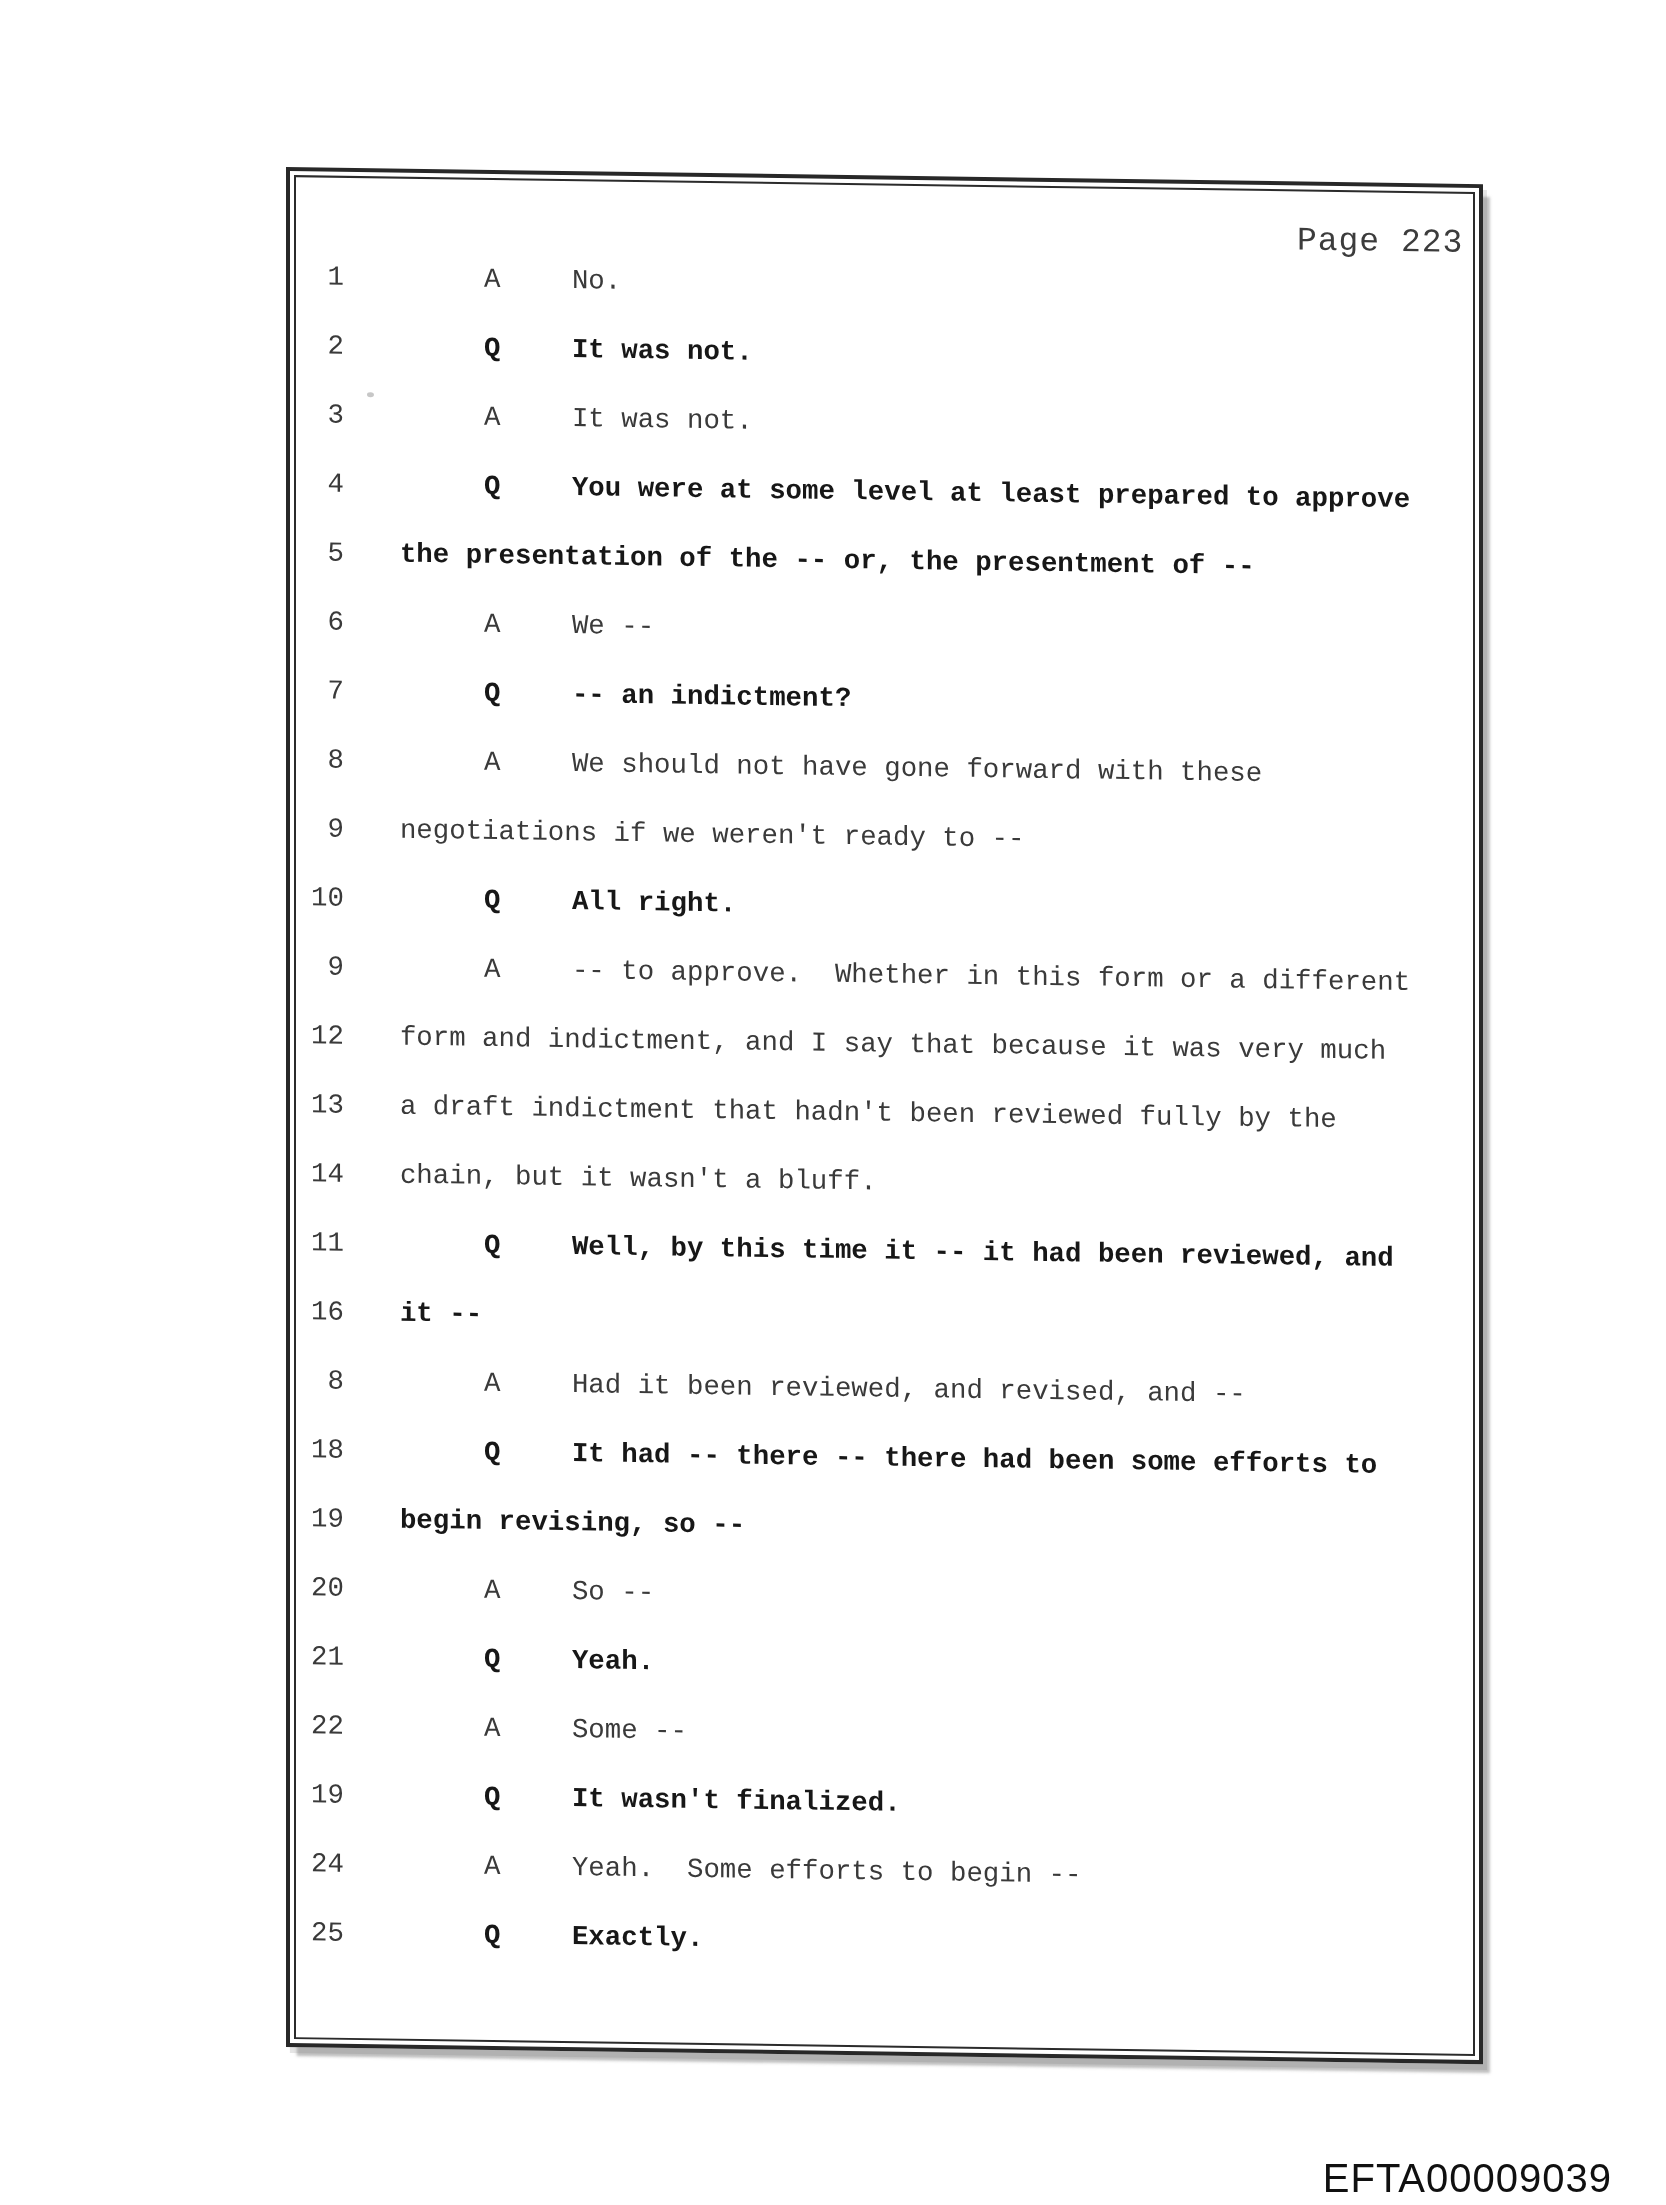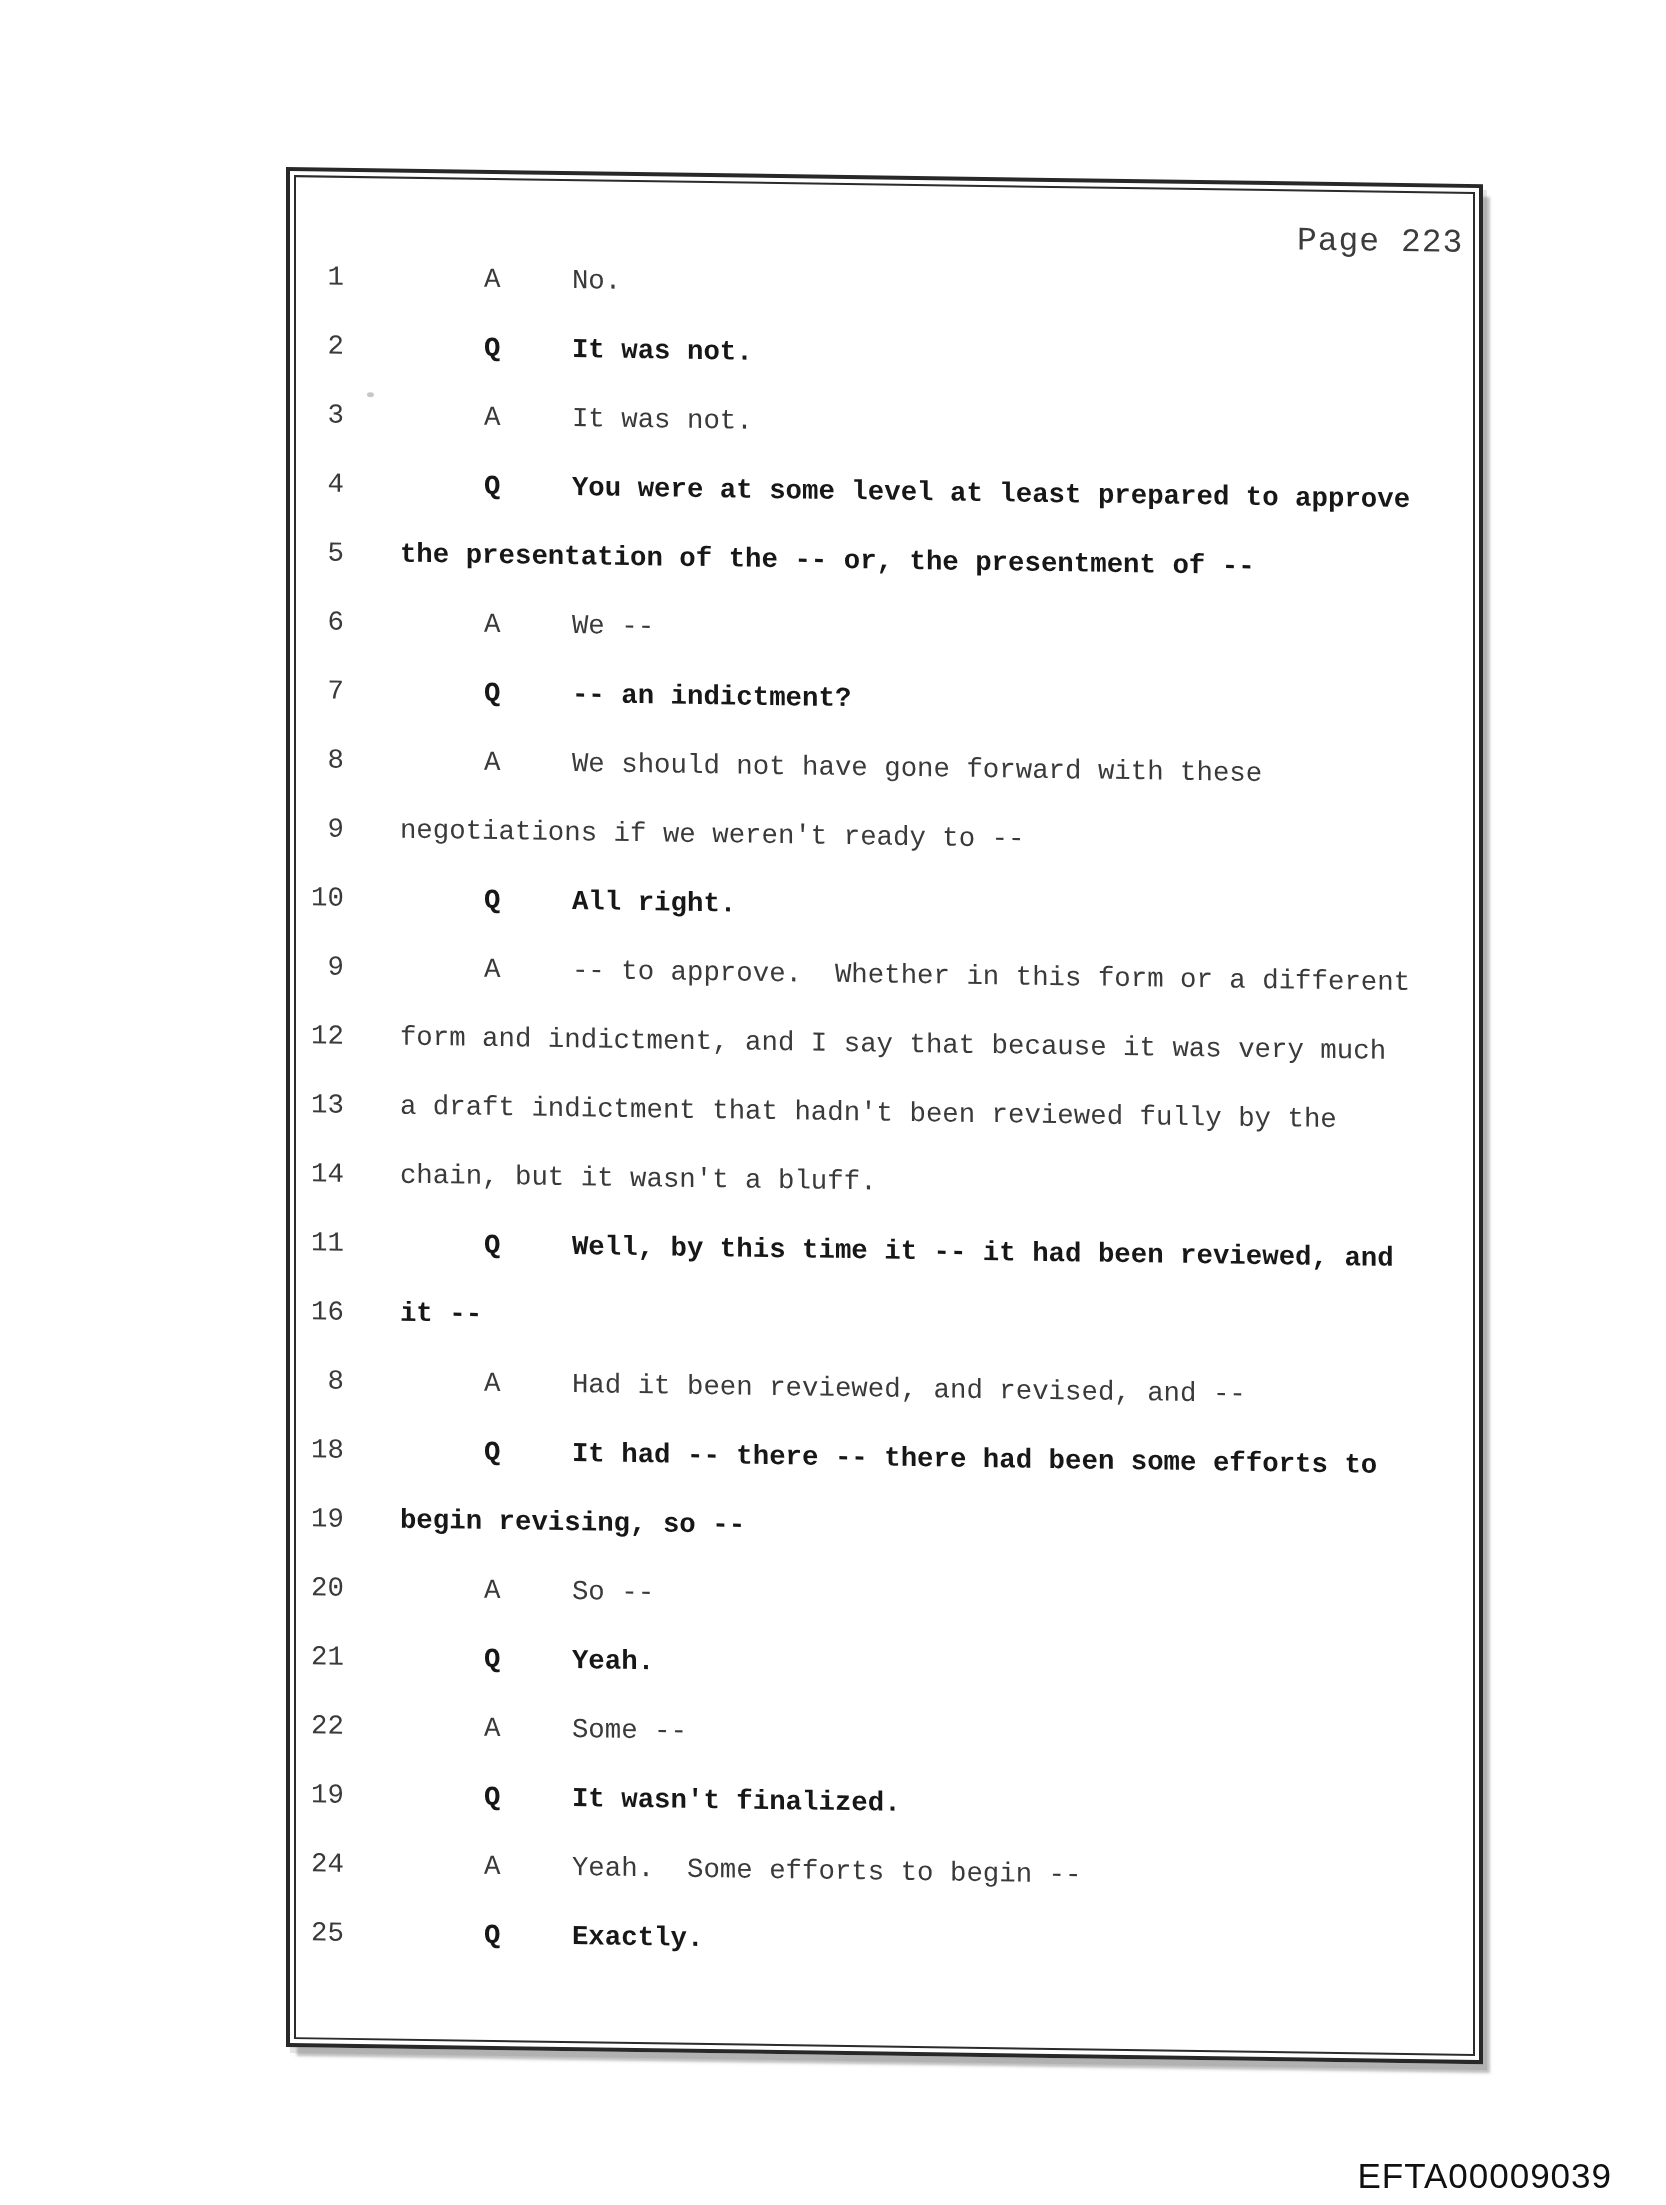--- a/index.html
+++ b/index.html
@@ -97,21 +97,21 @@
     height: 4.9px;
     background: rgba(70,70,70,0.30);
     border-radius: 50%;
   }
   
   .bates {
     position: absolute;
     top: 2156px;
     right: 54px;
     font-family: "Liberation Sans", sans-serif;
-    font-size: 35px;
+    font-size: 40px;
     letter-spacing: 1px;
     color: #101010;
   }
 </style>
 </head>
 <body>
 
 <div class="canvas">
   <div class="page-frame">
     <div class="page-inner">

